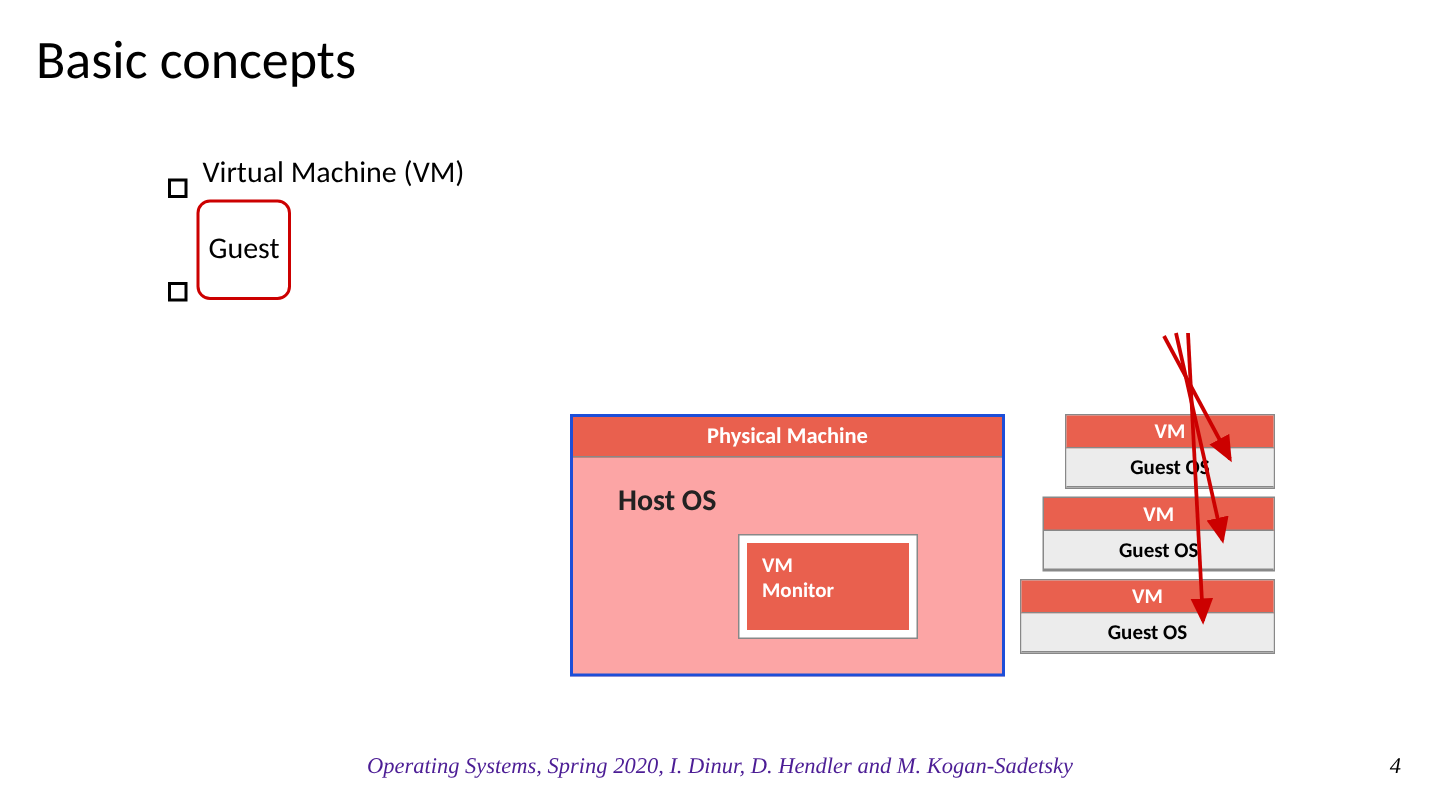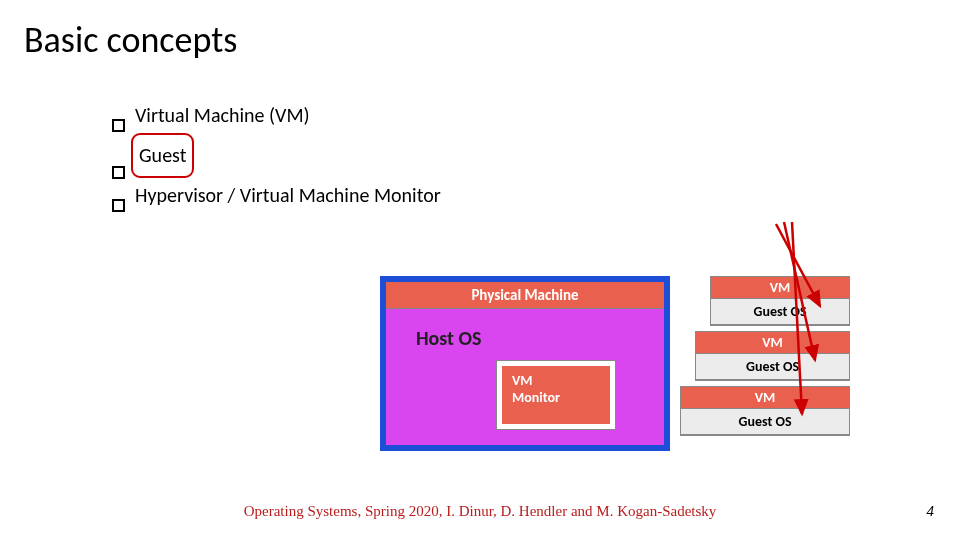--- a/index.html
+++ b/index.html
@@ -2,27 +2,27 @@
 <html><head>
 <meta charset="utf-8">
 <style>
   * { box-sizing: border-box; margin: 0; padding: 0; }
   html, body { width: 960px; height: 540px; background: #fff; font-family: "Calibri", "Segoe UI", Arial, sans-serif; color: #000; }
   .slide { position: relative; width: 960px; height: 540px; border-radius: 28px; }
   .title { position: absolute; left: 24px; top: 18px; font-size: 36px; font-weight: 400; }
   .bullets { position: absolute; left: 112px; top: 100px; font-size: 20px; line-height: 1.55; }
   .bullets li { list-style: none; display: flex; align-items: flex-end; margin-bottom: 2px; }
   .sq { display: inline-block; width: 13px; height: 13px; border: 2px solid #000; margin-right: 10px; flex: none; position: relative; top: 1px; }
-  .highlight-box { display: inline-block; border: 2px solid #cc0000; border-radius: 9px; padding: 5px 6px; margin-left: -4px; }
-  .footer-left { position: absolute; left: 0; right: 0; bottom: 20px; text-align: center; font-family: Georgia, "Times New Roman", serif; font-size: 15px; color: #b91c1c; }
+  .highlight-box { display: inline-block; border: 2px solid #cc0000; border-radius: 9px; padding: 16px 6px; margin-left: -4px; }
+  .footer-left { position: absolute; left: 0; right: 0; bottom: 20px; text-align: center; font-style: italic; font-family: Georgia, "Times New Roman", serif; font-size: 15px; color: #4c1d95; }
   .footer-right { position: absolute; right: 26px; bottom: 20px; font-style: italic; font-family: Georgia, "Times New Roman", serif; font-size: 15px; }
 
   
   .diagram { position: absolute; left: 380px; top: 276px; width: 480px; height: 180px; }
-  .phys { position: absolute; left: 0; top: 0; width: 290px; height: 175px; border: 6px solid #1d4ed8; background: #d946ef; }
+  .phys { position: absolute; left: 0; top: 0; width: 290px; height: 175px; border: 2px solid #1d4ed8; background: #fca5a5; }
   .phys-header { background: #e9604e; color: #fff; text-align: center; font-weight: bold; padding: 4px 0; font-size: 15px; border-bottom: 1px solid #888; }
   .hostos-label { position: absolute; left: 14px; top: 44px; font-size: 20px; font-weight: bold; color: #222; margin-left: 16px; }
   .vmsoft { position: absolute; left: 110px; top: 78px; width: 120px; height: 70px; border: 1px solid #888; background: #fff; }
   .vmsoft-in { margin: 5px; height: 58px; background: #e9604e; color: #fff; font-weight: bold; font-size: 14px; padding: 6px 10px; }
   .vm-stack { position: absolute; left: 300px; top: 0; width: 170px; }
   .vm-block { border: 1px solid #888; background: #fff; margin-bottom: -1px; }
   .vm-head { background: #e9604e; color: #fff; text-align: center; font-weight: bold; padding: 2px 0; font-size: 14px; border-bottom: 1px solid #888; }
   .vm-sub { background: #ececec; text-align: center; font-weight: bold; font-size: 14px; padding: 4px 0; border-bottom: 1px solid #888; }
   
   .vm-block.b1 { margin-left: 30px; }
@@ -42,24 +42,20 @@
   <ul class="bullets">
     <li>
       <span class="sq"></span>
       <span>Virtual Machine (VM)</span>
     </li>
     <li>
       <span class="sq"></span>
       <span class="highlight-box">
         <span>Guest</span>
       </span>
-    </li>
-    <li>
-      <span class="sq"></span>
-      <span>Hypervisor  /  Virtual Machine Monitor</span>
     </li>
   </ul>
 
   <div class="diagram">
     <div class="phys">
       <div class="phys-header">Physical Machine</div>
       <div class="hostos-label">Host OS</div>
       <div class="vmsoft">
         <div class="vmsoft-in">
           <span>VM</span><br>

